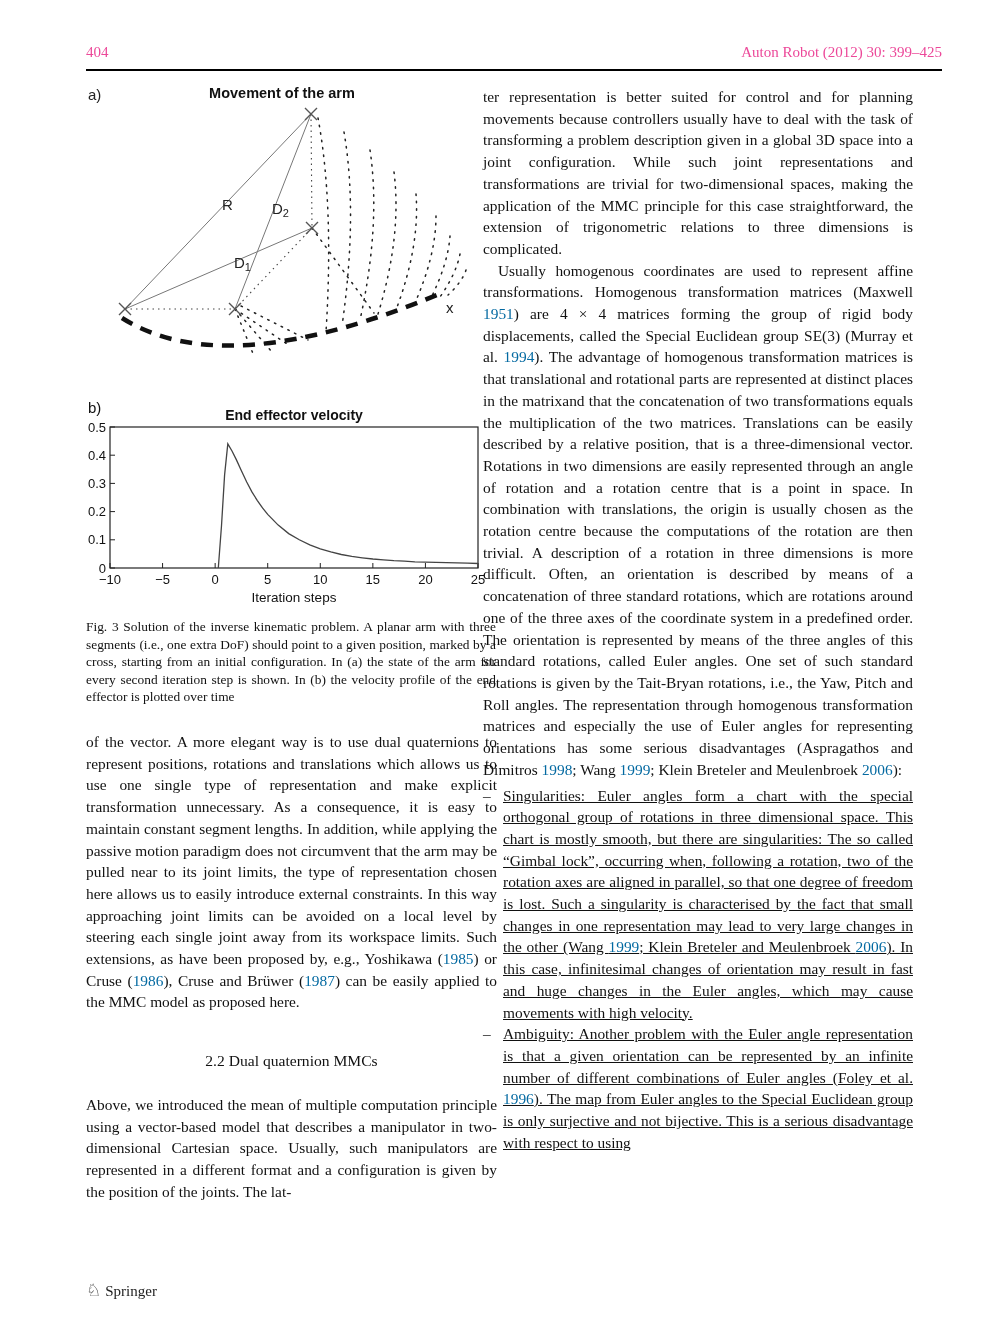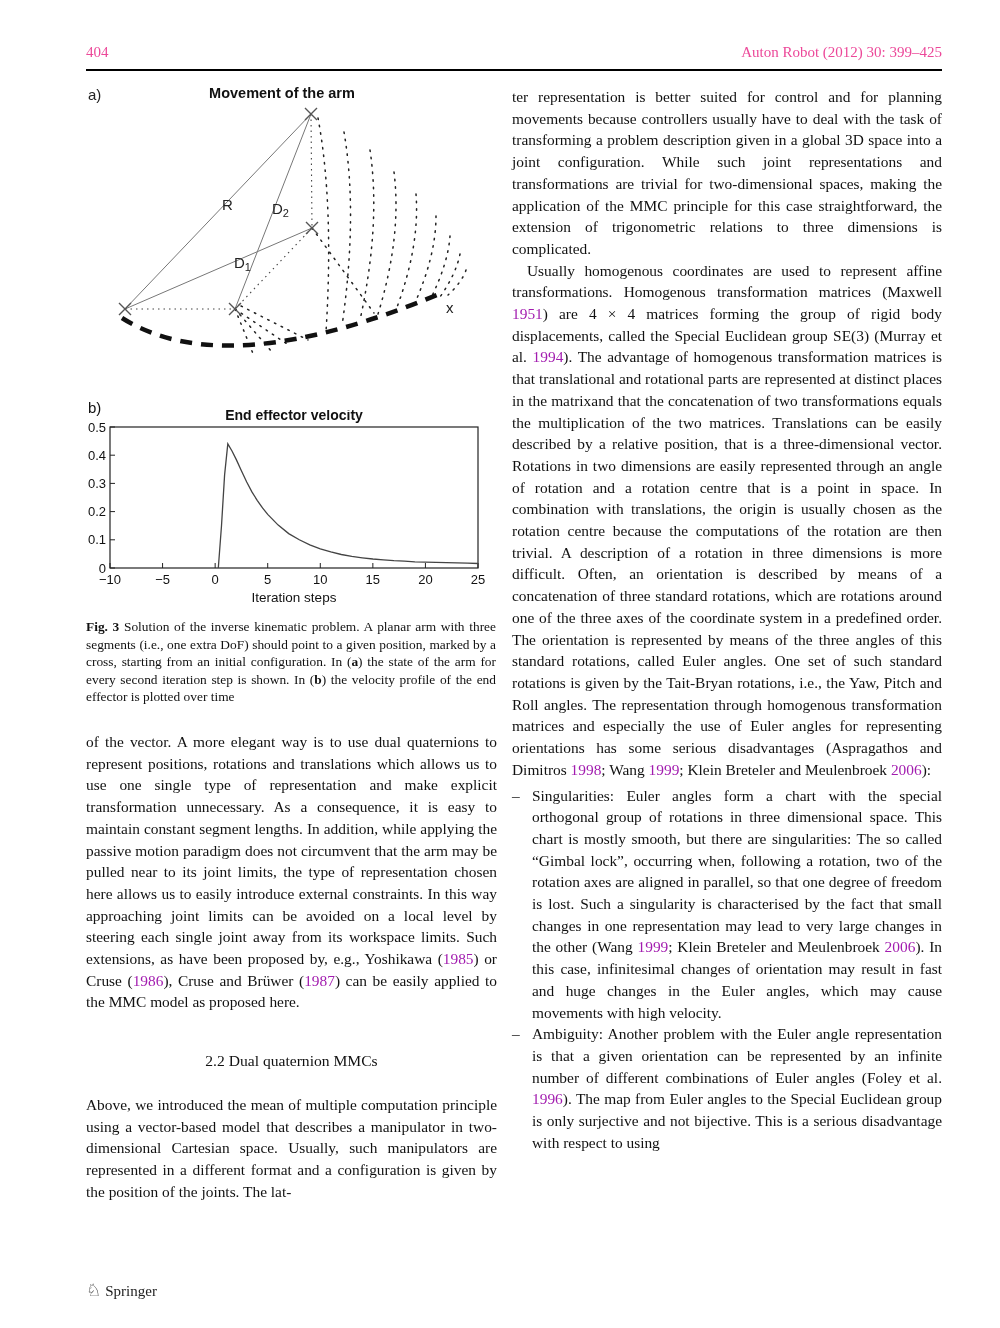--- a/index.html
+++ b/index.html
@@ -4,34 +4,34 @@
 <style>
   html,body{margin:0;padding:0;background:#ffffff;}
   body{width:1000px;height:1328px;position:relative;font-family:"Liberation Serif",serif;color:#111;}
   .abs{position:absolute;}
   
   .hdr{font-size:15px;color:#ec4899;}
   #rule{background:#000;height:2px;width:856px;}
   
   .para{font-size:15.4px;line-height:21.7px;text-align:justify;}
   .caption{font-size:13.4px;line-height:17.5px;text-align:justify;}
-  .caption .b{font-weight:bold;margin-top:32px;}
+  .caption .b{font-weight:normal;margin-top:32px;}
   .heading{font-size:15.6px;}
-  .cite{color:#a21caf;}
+  .cite{color:#0369a1;}
   .i{}
   .b{font-weight:bold;}
   .figlbl{font-family:"Liberation Sans",sans-serif;font-size:15px;fill:#222;}
   .figtitle{font-family:"Liberation Sans",sans-serif;font-size:14.5px;font-weight:bold;fill:#111;}
   .tick{font-family:"Liberation Sans",sans-serif;font-size:13px;fill:#111;}
   .ctitle{font-family:"Liberation Sans",sans-serif;font-size:14px;font-weight:bold;fill:#111;}
   .clabel{font-family:"Liberation Sans",sans-serif;font-size:13.5px;fill:#111;}
   
   .bullet{display:flex;}
   .bullet .marker{width:20px;flex:0 0 20px;}
-  .bullet .btxt{flex:1;text-align:justify;}
+  .bullet .btxt{flex:1;text-align:justify;text-decoration:underline;}
   #rcol .para + .para2{text-indent:15px;}
   .footer{font-size:15px;color:#222;margin-top:44px;}
   .footer .glyph{font-size:17px;margin-right:4px;}
 </style>
 </head>
 <body>
 
 <div class="abs hdr" style="left:86px;top:44px;">404</div>
 <div class="abs hdr" style="left:512px;top:44px;width:430px;text-align:right;">Auton Robot (2012) 30: 399–425</div>
 <div id="rule" class="abs" style="left:86px;top:69px;"></div>
@@ -119,21 +119,21 @@
     <text x="208" y="10" text-anchor="middle" class="ctitle">End effector velocity</text>
     <text x="208" y="192" text-anchor="middle" class="clabel">Iteration steps</text>
   </svg>
 
 <div class="abs caption" style="left:86px;top:618px;width:410px;"><span class="b">Fig. 3</span><span>  Solution of the inverse kinematic problem. A planar arm with three segments (i.e., one extra DoF) should point to a given position, marked by a </span><span class="i">cross</span><span>, starting from an initial configuration. In (</span><span class="b">a</span><span>) the state of the arm for every second iteration step is shown. In (</span><span class="b">b</span><span>) the velocity profile of the end effector is plotted over time</span></div>
 
 <div class="abs para" style="left:86px;top:731px;width:411px;"><span>of the vector. A more elegant way is to use dual quaternions to represent positions, rotations and translations which allows us to use one single type of representation and make explicit transformation unnecessary. As a consequence, it is easy to maintain constant segment lengths. In addition, while applying the passive motion paradigm does not circumvent that the arm may be pulled near to its joint limits, the type of representation chosen here allows us to easily introduce external constraints. In this way approaching joint limits can be avoided on a local level by steering each single joint away from its workspace limits. Such extensions, as have been proposed by, e.g., Yoshikawa (</span><span class="cite">1985</span><span>) or Cruse (</span><span class="cite">1986</span><span>), Cruse and Brüwer (</span><span class="cite">1987</span><span>) can be easily applied to the MMC model as proposed here.</span></div>
 <div class="abs heading" style="left:86px;top:1052px;width:411px;text-align:center;">2.2  Dual quaternion MMCs</div>
 <div class="abs para" style="left:86px;top:1094px;width:411px;">Above, we introduced the mean of multiple computation principle using a vector-based model that describes a manipulator in two-dimensional Cartesian space. Usually, such manipulators are represented in a different format and a configuration is given by the position of the joints. The lat-</div>
 
-<div id="rcol" class="abs" style="left:512px;top:86px;width:430px;">
+<div id="rcol" class="abs" style="left:483px;top:86px;width:430px;">
   <div class="para">ter representation is better suited for control and for planning movements because controllers usually have to deal with the task of transforming a problem description given in a global 3D space into a joint configuration. While such joint representations and transformations are trivial for two-dimensional spaces, making the application of the MMC principle for this case straightforward, the extension of trigonometric relations to three dimensions is complicated.</div>
   <div class="para para2"><span>Usually homogenous coordinates are used to represent affine transformations. Homogenous transformation matrices (Maxwell </span><span class="cite">1951</span><span>) are 4 × 4 matrices forming the group of rigid body displacements, called the Special Euclidean group </span><span class="i">SE</span><span>(3) (Murray et al. </span><span class="cite">1994</span><span>). The advantage of homogenous transformation matrices is that translational and rotational parts are represented at distinct places in the matrixand that the concatenation of two transformations equals the multiplication of the two matrices. Translations can be easily described by a relative position, that is a three-dimensional vector. Rotations in two dimensions are easily represented through an angle of rotation and a rotation centre that is a point in space. In combination with translations, the origin is usually chosen as the rotation centre because the computations of the rotation are then trivial. A description of a rotation in three dimensions is more difficult. Often, an orientation is described by means of a concatenation of three standard rotations, which are rotations around one of the three axes of the coordinate system in a predefined order. The orientation is represented by means of the three angles of this standard rotations, called Euler angles. One set of such standard rotations is given by the Tait-Bryan rotations, i.e., the Yaw, Pitch and Roll angles. The representation through homogenous transformation matrices and especially the use of Euler angles for representing orientations has some serious disadvantages (Aspragathos and Dimitros </span><span class="cite">1998</span><span>; Wang </span><span class="cite">1999</span><span>; Klein Breteler and Meulenbroek </span><span class="cite">2006</span><span>):</span></div>
   <div class="bullet para" style="margin-top:4px;">
     <span class="marker">–</span>
     <span class="btxt"><span>Singularities: Euler angles form a chart with the special orthogonal group of rotations in three dimensional space. This chart is mostly smooth, but there are singularities: The so called “Gimbal lock”, occurring when, following a rotation, two of the rotation axes are aligned in parallel, so that one degree of freedom is lost. Such a singularity is characterised by the fact that small changes in one representation may lead to very large changes in the other (Wang </span><span class="cite">1999</span><span>; Klein Breteler and Meulenbroek </span><span class="cite">2006</span><span>). In this case, infinitesimal changes of orientation may result in fast and huge changes in the Euler angles, which may cause movements with high velocity.</span></span>
   </div>
   <div class="bullet para">
     <span class="marker">–</span>
     <span class="btxt"><span>Ambiguity: Another problem with the Euler angle representation is that a given orientation can be represented by an infinite number of different combinations of Euler angles (Foley et al. </span><span class="cite">1996</span><span>). The map from Euler angles to the Special Euclidean group is only surjective and not bijective. This is a serious disadvantage with respect to using</span></span>
   </div>

